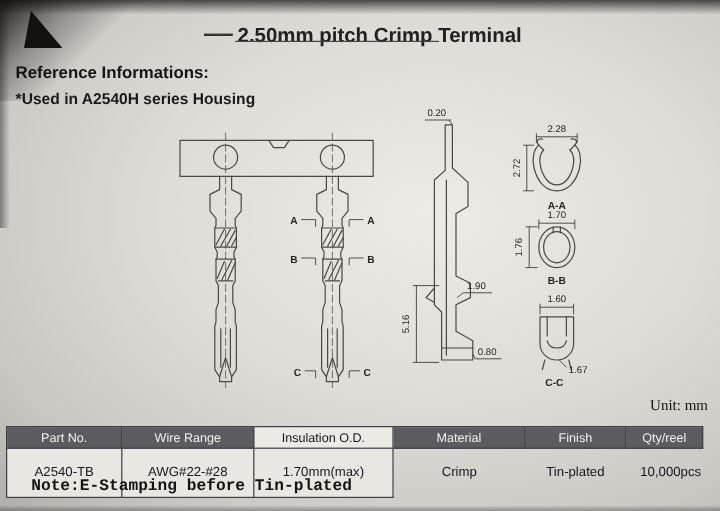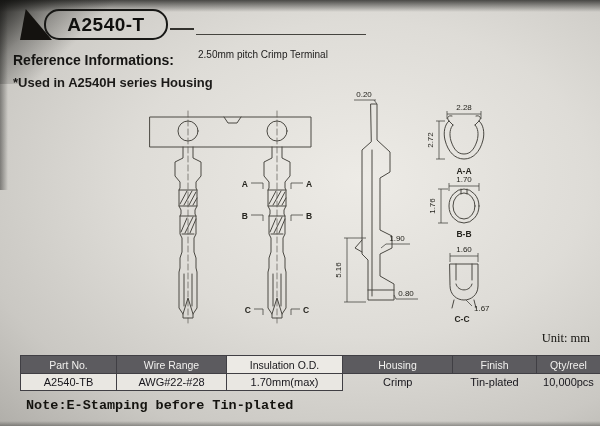--- a/index.html
+++ b/index.html
@@ -18,44 +18,44 @@
   .vig-bottom { position:absolute; bottom:0; left:0; right:0; height:5px;
     background:linear-gradient(to top, rgba(25,25,23,.35), rgba(25,25,23,0)); }
 
   
   .logo-tri { position:absolute; left:20px; top:9px; width:32px; height:31px; background:#14120f;
     clip-path:polygon(18% 0, 100% 100%, 0 100%); z-index:3; }
   .title-box { position:absolute; left:44px; top:9px; width:120px; height:27px;
     border:2.5px solid #181816; border-radius:15px; display:flex; align-items:center; justify-content:center;
     font-size:19px; font-weight:bold; letter-spacing:.5px; color:#10100e; z-index:2; }
   .sub-line1 { position:absolute; left:170px; top:28px; width:24px; height:1.5px; background:#33322e; }
-  .subtitle { position:absolute; left:198px; top:20px; font-size:10px; font-weight:normal; color:#222120;margin-top:29px; }
+  .subtitle { position:absolute; left:198px; top:20px; font-size:17px; font-weight:bold; color:#222120; }
   .sub-line2 { position:absolute; left:196px; top:34px; width:170px; height:1.3px; background:#45443f; }
 
   .ref-heading { position:absolute; left:13px; top:52px; font-size:14px; font-weight:bold; color:#161513; }
   .ref-note   { position:absolute; left:13px; top:75px; font-size:13px; font-weight:bold; color:#1b1a18; }
 
   
   svg.drawing { position:absolute; left:0; top:0; }
   svg.drawing * { vector-effect:non-scaling-stroke; }
   .st  { stroke:#4a4842; stroke-width:1; fill:none; stroke-linejoin:round; stroke-linecap:round; }
   .dim { stroke:#3f3e39; stroke-width:.75; fill:none; }
   .cl  { stroke:#5a5852; stroke-width:.7; fill:none; stroke-dasharray:6 3; }
   text.t { fill:#26251f; font-family:"Liberation Sans",sans-serif; font-size:8px; stroke:none; }
   text.lbl { fill:#26251f; font-family:"Liberation Sans",sans-serif; font-size:8.5px; font-weight:bold; stroke:none; }
 
   
   .specs-title { position:absolute; left:14px; top:341px; font-family:"Liberation Serif",serif; font-size:13.5px; color:#14130f; }
   .unit-label  { position:absolute; right:10px; top:331px; font-family:"Liberation Serif",serif; font-size:12.5px; color:#14130f; }
-  table.spec-table { position:absolute; left:20px; top:355px; width:580px; border-collapse:collapse;
+  table.spec-table { position:absolute; left:5px; top:355px; width:580px; border-collapse:collapse;
     font-family:"Liberation Sans",sans-serif; table-layout:fixed; }
   .spec-table th { background:#5c5b5f; color:#f1f0ee; font-size:10.5px; font-weight:normal;
     border:1px solid #403f44; height:17px; padding:0; text-align:center; }
   .spec-table th.light { background:#eceae5; color:#17161a;margin-left:22px; }
-  .spec-table td { font-size:11px; color:#17161c; height:16px; text-align:center; padding:0; }
+  .spec-table td { font-size:11px; color:#17161c; height:16px; text-align:center; padding:12px; }
   .spec-table td.bordered { border:1px solid #403f44; background:#e9e7e2; }
   .spec-table td.plain { border:none; background:transparent; }
   .note { position:absolute; left:26px; top:398px; font-family:Liberation Mono, monospace; font-size:13.5px; font-weight:bold; color:#14130f; }
 </style>
 </head>
 <body>
 
 <div class="page">
 
   <svg class="drawing" width="600" height="426" viewBox="0 0 600 426">
@@ -174,23 +174,20 @@
       <line class="dim" x1="478" y1="262" x2="478" y2="253"></line>
       <line class="dim" x1="450" y1="256" x2="478" y2="256"></line>
       <text class="t" x="464" y="252" text-anchor="middle">1.60</text>
       <line class="dim" x1="466" y1="300" x2="472" y2="306"></line>
       <text class="t" x="474" y="311" text-anchor="start">1.67</text>
       <text class="lbl" x="462" y="322" text-anchor="middle">C-C</text>
     </g>
   </svg>
 
   <div class="logo-tri"></div>
-  <div class="title-box">
-    <span>A2540-T</span>
-  </div>
   <div class="sub-line1"></div>
   <div class="subtitle">2.50mm pitch Crimp Terminal</div>
   <div class="sub-line2"></div>
 
   <div class="ref-heading">Reference Informations:</div>
   <div class="ref-note">*Used in A2540H series Housing</div>
 
   <div class="unit-label">Unit: mm</div>
 
   <table class="spec-table">
@@ -200,21 +197,21 @@
         <col style="width:116px">
       <col style="width:110px">
         <col style="width:84px">
         <col style="width:64px">
     </colgroup>
     <tbody>
         <tr>
       <th>Part No.</th>
       <th>Wire Range</th>
       <th class="light">Insulation O.D.</th>
-      <th>Housing</th>
+      <th>Material</th>
       <th>Finish</th>
       <th>Qty/reel</th>
     </tr>
     <tr>
       <td class="bordered">A2540-TB</td>
       <td class="bordered">AWG#22-#28</td>
       <td class="bordered">1.70mm(max)</td>
       <td class="plain">Crimp</td>
       <td class="plain">Tin-plated</td>
       <td class="plain">10,000pcs</td>

